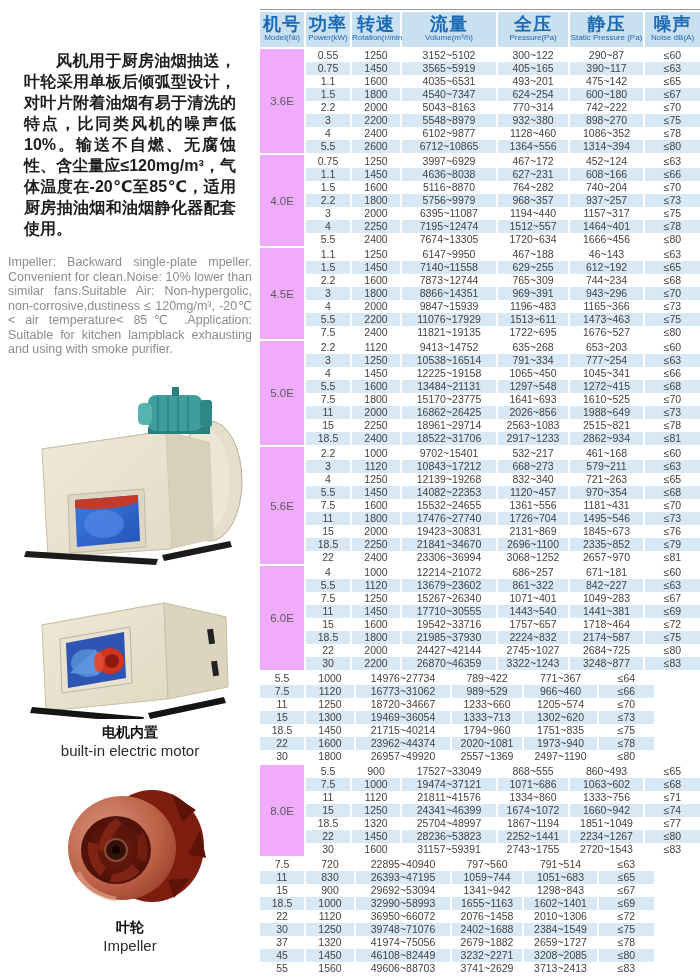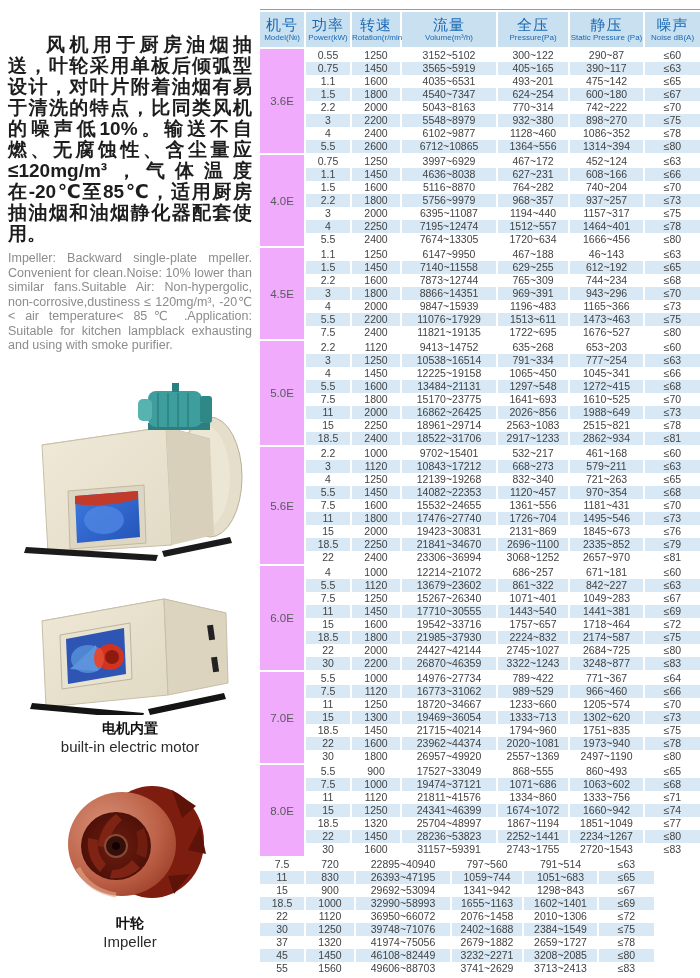--- a/index.html
+++ b/index.html
@@ -1,37 +1,37 @@
 <!DOCTYPE html>
 <html><head>
 <meta charset="utf-8">
 <style>
   html,body{margin:0;padding:0;background:#fff;width:700px;height:978px;overflow:hidden;
     font-family:"Liberation Sans","DejaVu Sans",sans-serif;}
   .page{display:flex;width:700px;height:978px;}
 
   
   .left{width:260px;flex:none;box-sizing:border-box;padding:34px 8px 0 8px;}
-  .intro-cn{margin:0;font-size:19px;font-weight:bold;color:#1d1d1d;line-height:21px;
+  .intro-cn{margin:16px;font-size:16px;font-weight:bold;color:#1d1d1d;line-height:21px;
     text-indent:2em;text-align:justify;}
   .intro-en{margin:7px 0 0 0;font-size:12.5px;color:#8c8c8c;line-height:14.5px;text-align:justify;}
   .photo{display:flex;justify-content:center;}
   .photo1{margin-top:12px;height:196px;}
   .photo2{margin-top:6px;height:148px;}
   .photo3{margin-top:22px;height:132px;}
   .caption{text-align:center;margin-top:4px;}
   .cap-cn{font-size:14px;font-weight:bold;color:#111;line-height:18px;}
   .cap-en{font-size:15px;color:#2b2b2b;line-height:19px;}
 
   
   .table-area{width:440px;flex:none;box-sizing:border-box;padding-top:9px;}
   .top-rule{height:1px;background:#9c9c9c;margin-bottom:2px;}
   .thead{display:grid;grid-template-columns:44px 44px 48px 94px 70px 73px 55px;column-gap:2px;margin-bottom:2px;}
   .hcell{background:#c9e0f1;text-align:center;padding:5px 0 4px 0;}
-  .hcn{font-size:15px;font-weight:normal;color:#1a69b4;letter-spacing:1px;line-height:15px;}
+  .hcn{font-size:18px;font-weight:bold;color:#1a69b4;letter-spacing:1px;line-height:15px;}
   .hen{font-size:8px;color:#1a69b4;line-height:10px;margin-top:1px;white-space:nowrap;}
   .group{display:grid;grid-template-columns:44px 1fr;column-gap:2px;margin-bottom:2px;}
   .mcell{background:#f0abfc;display:flex;align-items:center;justify-content:center;
     font-size:11.5px;color:#58595b;}
   .rows{display:flex;flex-direction:column;justify-content:flex-end;}
   .row{display:grid;grid-template-columns:44px 48px 94px 70px 73px 55px;column-gap:2px;height:13px;}
   .row.alt .cell{background:#d8e9f5;}
   .cell{display:flex;align-items:center;justify-content:center;font-size:10.5px;color:#424242;
     line-height:13px;white-space:nowrap;}
 </style>
@@ -598,21 +598,20 @@
               <div class="cell">30</div>
               <div class="cell">2200</div>
               <div class="cell">26870~46359</div>
               <div class="cell">3322~1243</div>
               <div class="cell">3248~877</div>
               <div class="cell">≤83</div>
             </div>
           </div>
         </div>
         <div class="group">
-          <div class="mcell">7.0E</div>
           <div class="rows">
             <div class="row">
               <div class="cell">5.5</div>
               <div class="cell">1000</div>
               <div class="cell">14976~27734</div>
               <div class="cell">789~422</div>
               <div class="cell">771~367</div>
               <div class="cell">≤64</div>
             </div>
             <div class="row alt">

